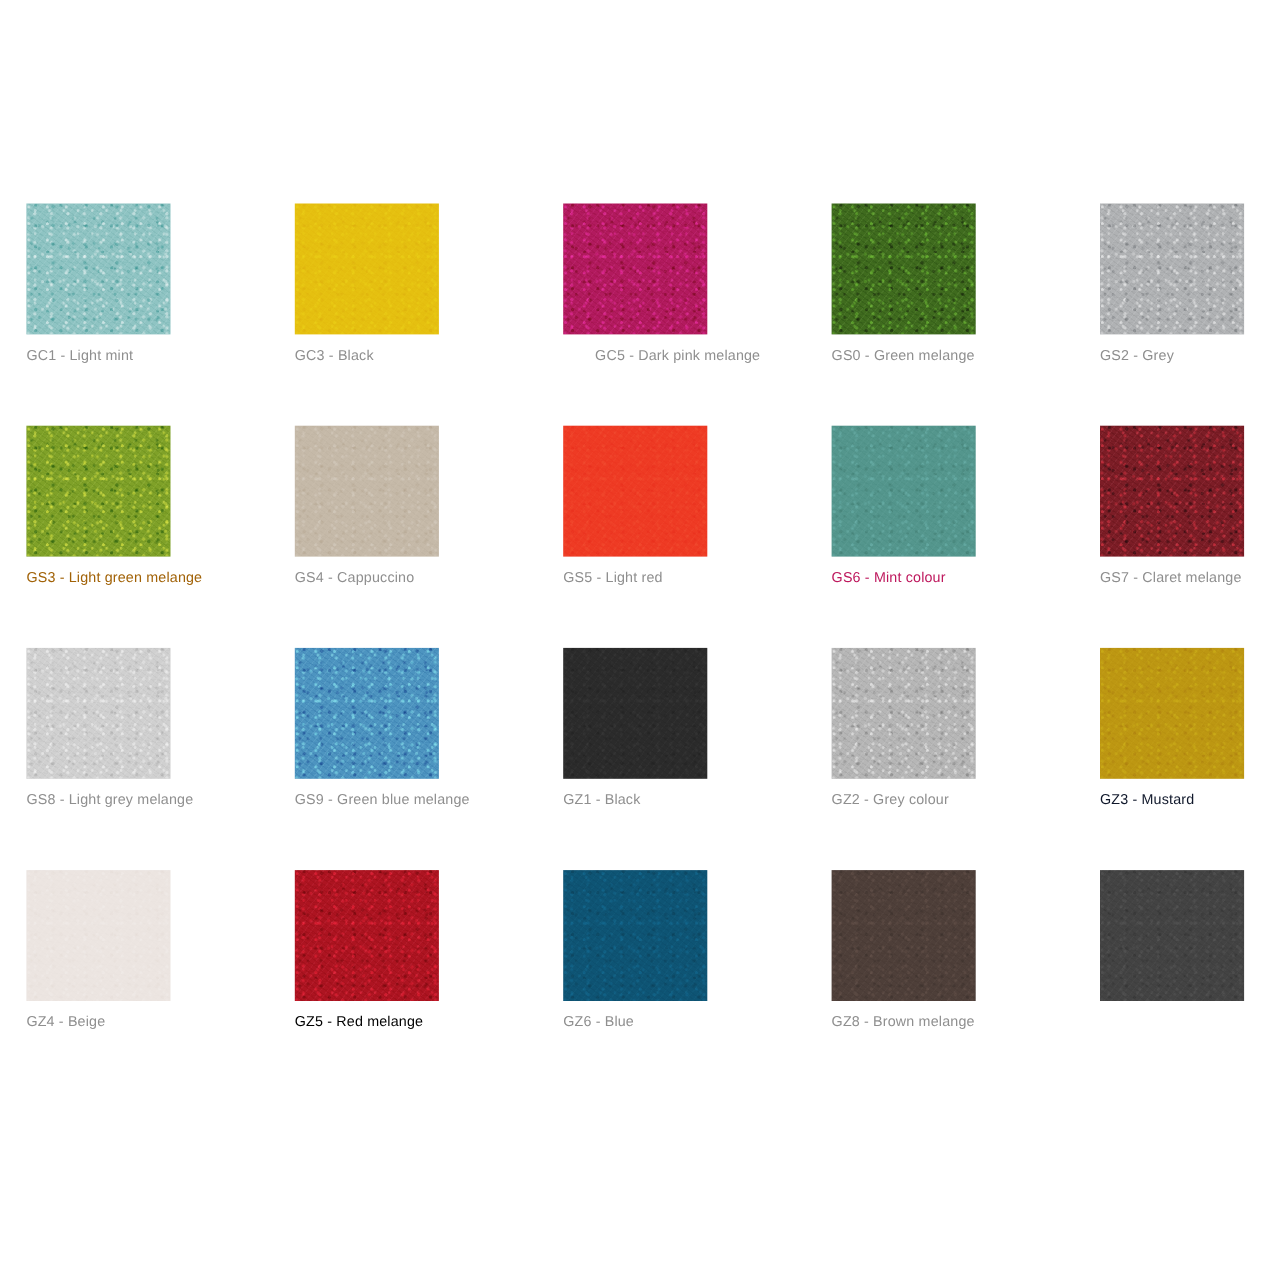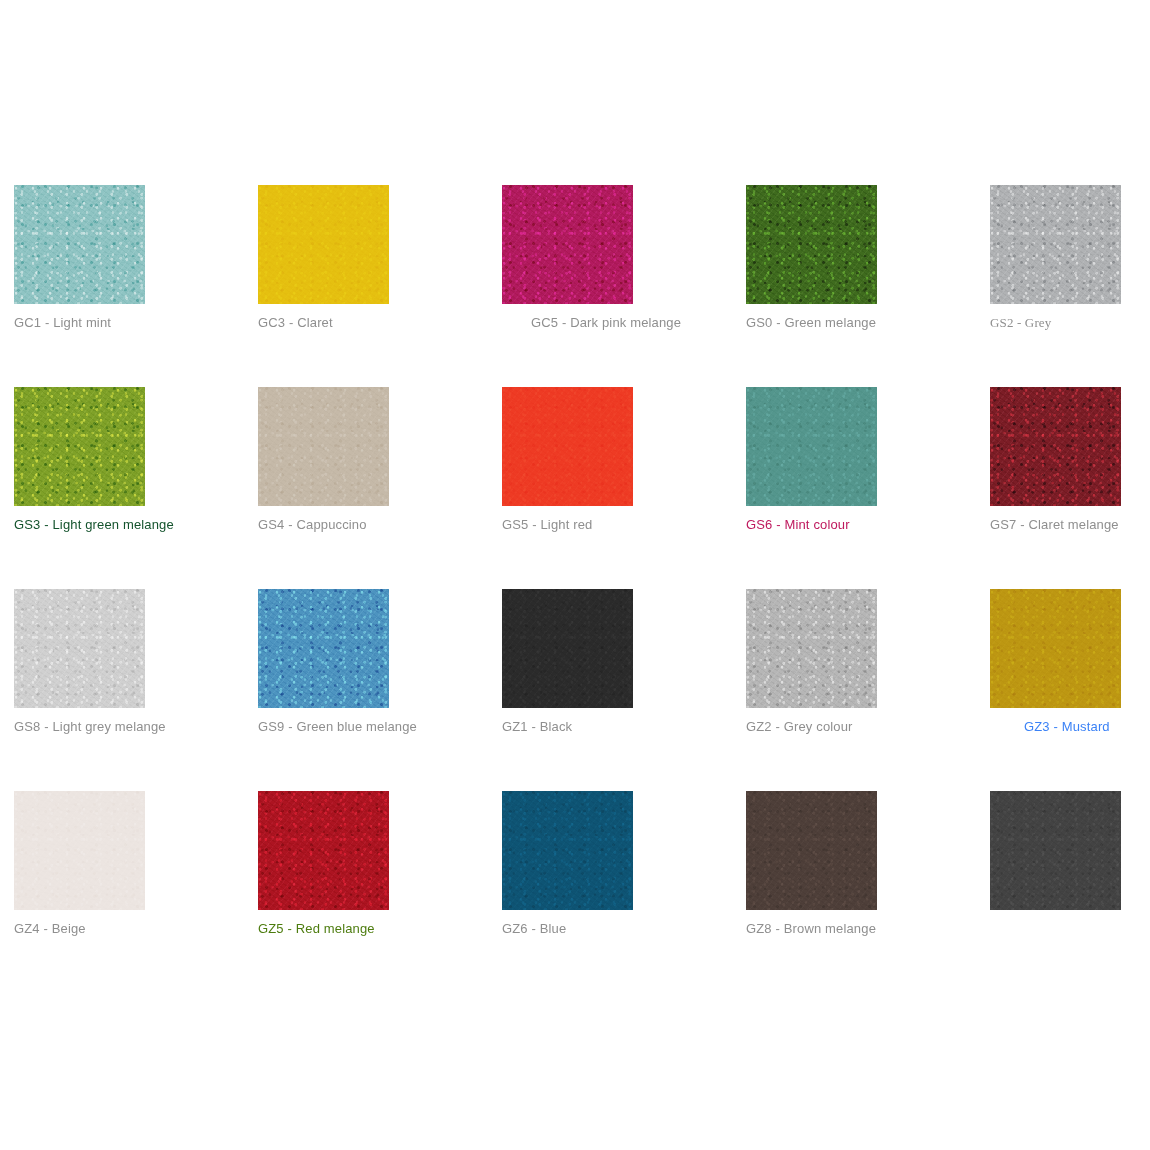--- a/index.html
+++ b/index.html
@@ -11,21 +11,21 @@
   body {
     width: 1150px;
     height: 1150px;
     font-family: "Liberation Sans", sans-serif;
     overflow: hidden;
   }
   .swatch-grid {
     position: relative;
     box-sizing: border-box;
     width: 1138px;
-    padding: 185px 0 0 14px;
+    padding: 185px 0 0 24px;
     display: grid;
     grid-template-columns: repeat(5, 131px);
     column-gap: 113px;
     row-gap: 56px;
     align-content: start;
     justify-content: start;
   }
   .swatch-cell {
     width: 131px;
   }
@@ -92,49 +92,49 @@
         <span class="tex"></span>
         <span class="tex2"></span>
       </div>
       <div class="swatch-label" style="color: rgb(143, 143, 143);">GC1 - Light mint</div>
     </div>
     <div class="swatch-cell">
       <div class="swatch-chip light-tex" style="background-color: rgb(229, 192, 16);">
         <span class="tex"></span>
         <span class="tex2"></span>
       </div>
-      <div class="swatch-label" style="color: rgb(143, 143, 143);">GC3 - Claret</div>
+      <div class="swatch-label" style="color: rgb(143, 143, 143);">GC3 - Black</div>
     </div>
     <div class="swatch-cell">
       <div class="swatch-chip heavy" style="background-color: rgb(178, 26, 94);">
         <span class="tex"></span>
         <span class="tex2"></span>
       </div>
       <div class="swatch-label" style="color: rgb(143, 143, 143); margin-left: 29px;">GC5 - Dark pink melange</div>
     </div>
     <div class="swatch-cell">
       <div class="swatch-chip heavy" style="background-color: rgb(63, 107, 30);">
         <span class="tex"></span>
         <span class="tex2"></span>
       </div>
       <div class="swatch-label" style="color: rgb(143, 143, 143);">GS0 - Green melange</div>
     </div>
     <div class="swatch-cell">
       <div class="swatch-chip heavy" style="background-color: rgb(176, 178, 180);">
         <span class="tex"></span>
         <span class="tex2"></span>
       </div>
-      <div class="swatch-label" style="color: rgb(143, 143, 143); font-family: Liberation Serif, serif;">GS2 - Grey</div>
+      <div class="swatch-label" style="color: rgb(143, 143, 143);">GS2 - Grey</div>
     </div>
     <div class="swatch-cell">
       <div class="swatch-chip heavy" style="background-color: rgb(127, 161, 40);">
         <span class="tex"></span>
         <span class="tex2"></span>
       </div>
-      <div class="swatch-label" style="color: #14532d;">GS3 - Light green melange</div>
+      <div class="swatch-label" style="color: #a16207;">GS3 - Light green melange</div>
     </div>
     <div class="swatch-cell">
       <div class="swatch-chip light-tex" style="background-color: rgb(197, 185, 168);">
         <span class="tex"></span>
         <span class="tex2"></span>
       </div>
       <div class="swatch-label" style="color: rgb(143, 143, 143);">GS4 - Cappuccino</div>
     </div>
     <div class="swatch-cell">
       <div class="swatch-chip light-tex" style="background-color: rgb(238, 59, 36);">
@@ -183,35 +183,35 @@
         <span class="tex"></span>
         <span class="tex2"></span>
       </div>
       <div class="swatch-label" style="color: rgb(143, 143, 143);">GZ2 - Grey colour</div>
     </div>
     <div class="swatch-cell">
       <div class="swatch-chip light-tex" style="background-color: rgb(189, 151, 18);">
         <span class="tex"></span>
         <span class="tex2"></span>
       </div>
-      <div class="swatch-label" style="color: #3b82f6; margin-left: 34px;">GZ3 - Mustard</div>
+      <div class="swatch-label" style="color: #0f172a;">GZ3 - Mustard</div>
     </div>
     <div class="swatch-cell">
       <div class="swatch-chip light-tex" style="background-color: rgb(236, 229, 225);">
         <span class="tex"></span>
         <span class="tex2"></span>
       </div>
       <div class="swatch-label" style="color: rgb(143, 143, 143);">GZ4 - Beige</div>
     </div>
     <div class="swatch-cell">
       <div class="swatch-chip heavy" style="background-color: rgb(173, 20, 33);">
         <span class="tex"></span>
         <span class="tex2"></span>
       </div>
-      <div class="swatch-label" style="color: #4d7c0f;">GZ5 - Red melange</div>
+      <div class="swatch-label" style="color: #000000;">GZ5 - Red melange</div>
     </div>
     <div class="swatch-cell">
       <div class="swatch-chip light-tex" style="background-color: rgb(14, 84, 116);">
         <span class="tex"></span>
         <span class="tex2"></span>
       </div>
       <div class="swatch-label" style="color: rgb(143, 143, 143);">GZ6 - Blue</div>
     </div>
     <div class="swatch-cell">
       <div class="swatch-chip light-tex" style="background-color: rgb(78, 63, 57);">

